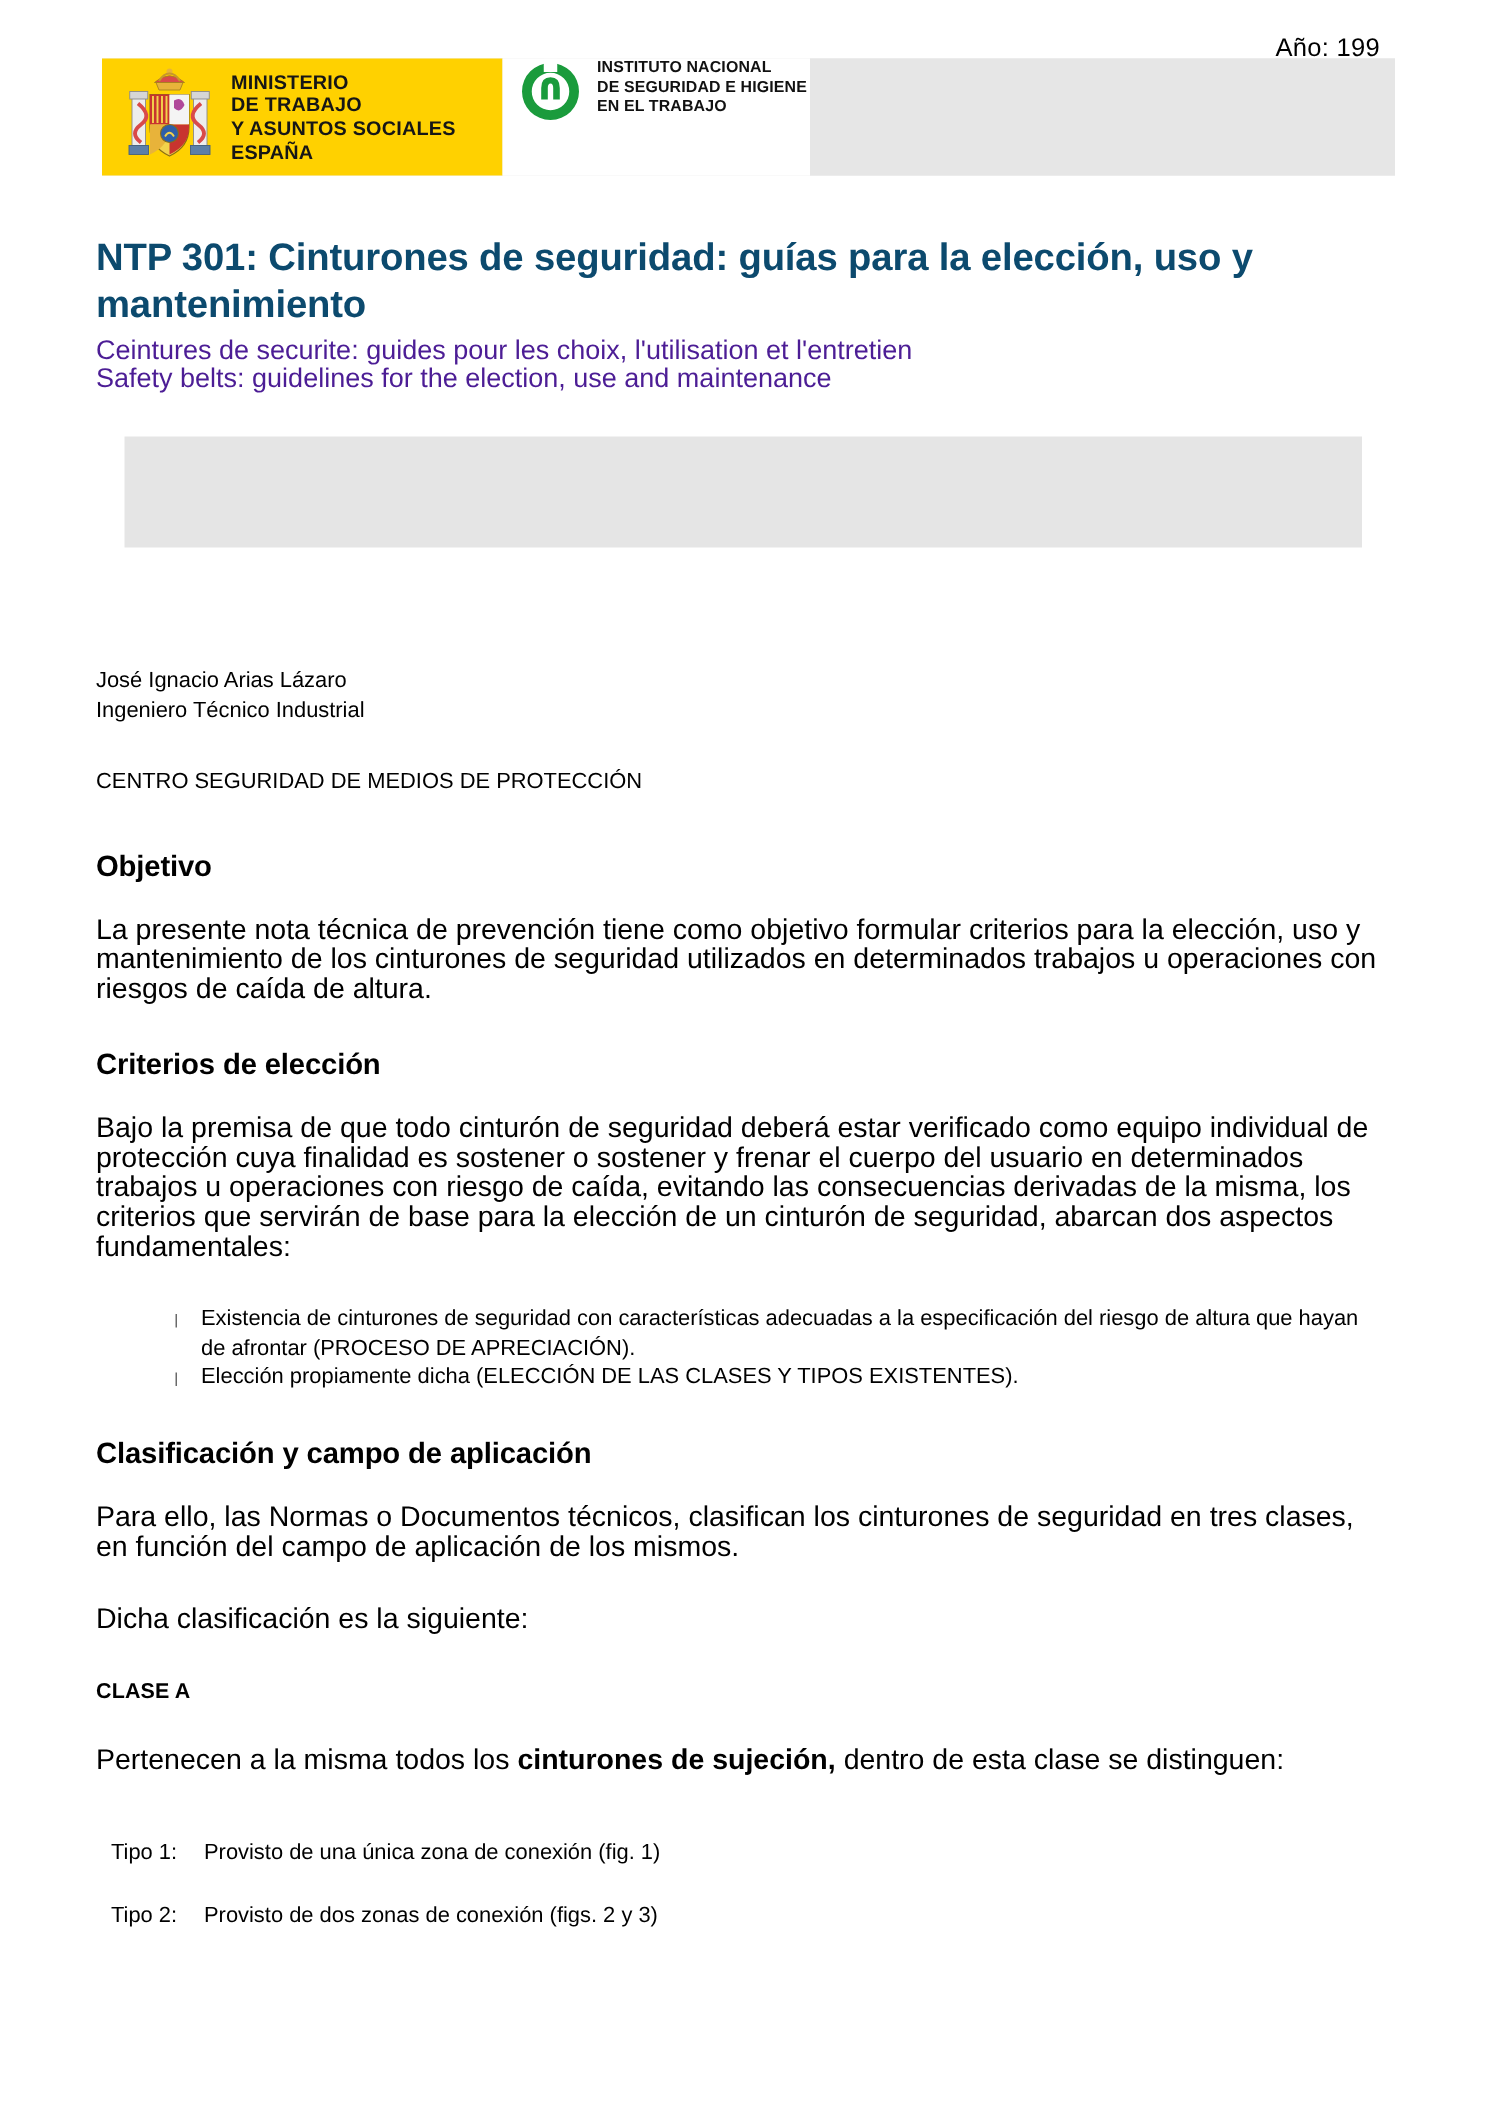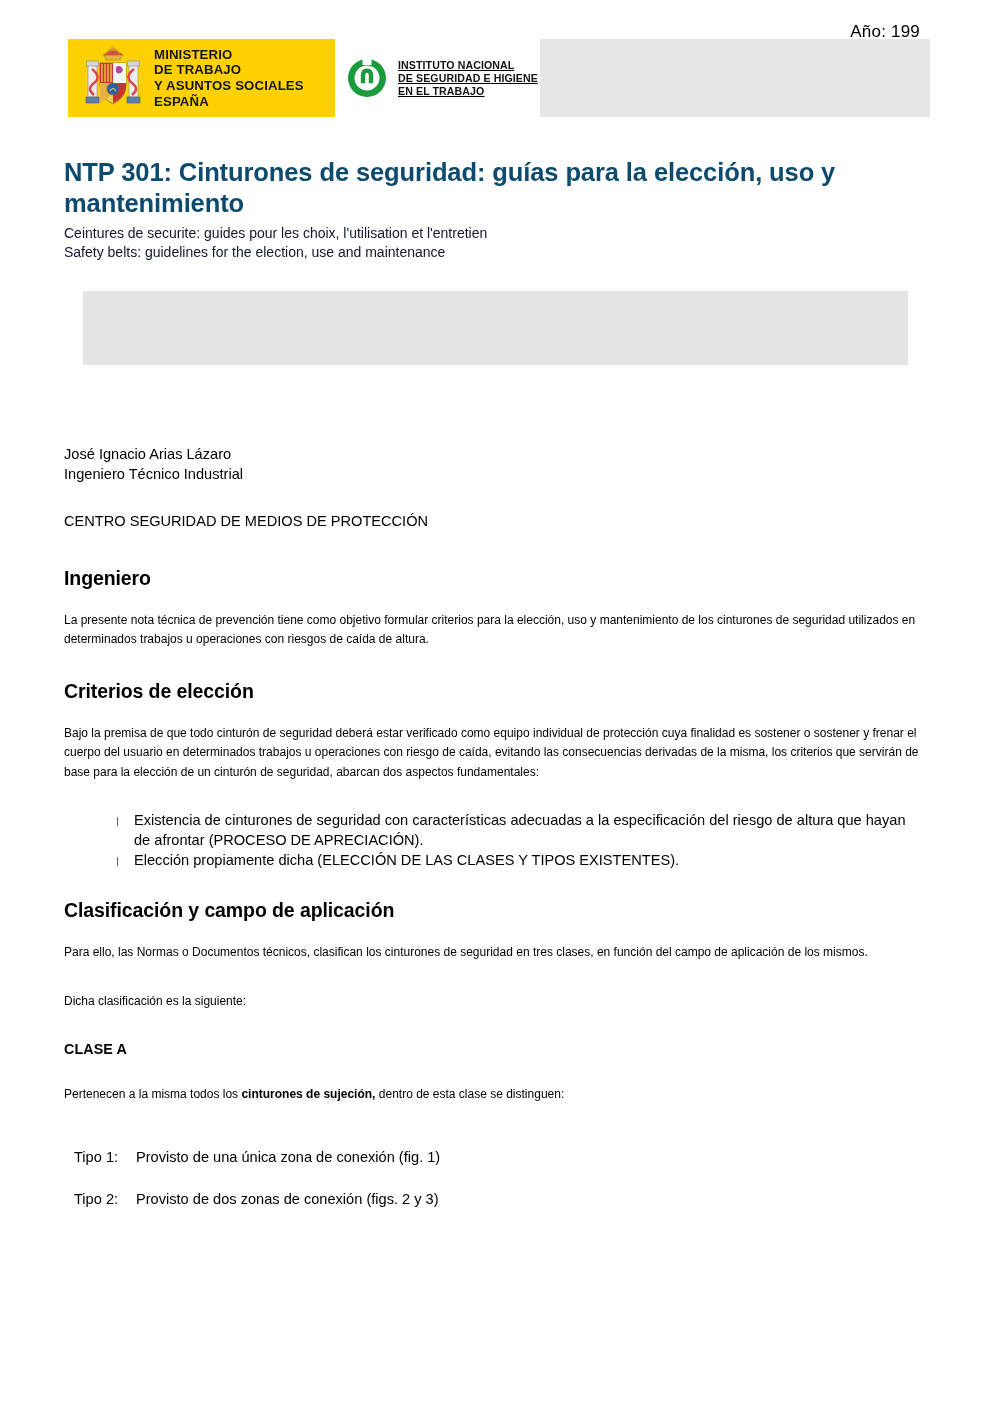--- a/index.html
+++ b/index.html
@@ -67,24 +67,22 @@
     font-weight: bold;
     line-height: 15.6px;
     color: #161616;
     letter-spacing: 0.15px;
     white-space: nowrap;
   }
   .insht-block {
     width: 205px;
     background: #ffffff;
     display: flex;
-    align-items: center;
     padding-left: 10px;
     box-sizing: border-box;
-    text-decoration: underline;
   }
   .insht-logo {
     width: 44px;
     height: 44px;
     flex: 0 0 44px;
   }
   .insht-text {
     margin-left: 9px;
     font-size: 10.6px;
     font-weight: bold;
@@ -108,23 +106,23 @@
     font-weight: bold;
     line-height: 31px;
     letter-spacing: -0.1px;
     color: #0c4a6e;
   }
   .alt-titles {
     position: absolute;
     left: 64px;
     top: 224px;
     width: 860px;
-    font-size: 14px;
+    font-size: 18px;
     line-height: 19px;
-    color: #0f172a;
+    color: #4c1d95;
   }
 
   
   .image-placeholder {
     position: absolute;
     left: 83px;
     top: 291px;
     width: 825px;
     height: 74px;
     background: #e5e5e5;
@@ -154,21 +152,21 @@
     margin: 0 0 34px 0;
   }
   h2.section {
     font-size: 19.5px;
     font-weight: bold;
     line-height: 24px;
     margin: 0 0 21px 0;
     letter-spacing: -0.1px;
   }
   p.para {
-    font-size: 12px;
+    font-size: 19px;
     line-height: 19.6px;
     margin: 0 0 29px 0;
     text-align: left;
   }
   .spacer-lg { height: 14px; }
 
   ul.bullets {
     list-style: none;
     margin: 0 0 28px 0;
     padding: 0 0 0 52px;
@@ -295,21 +293,21 @@
   <div class="content">
 
 
     <div class="author">
       <div>José Ignacio Arias Lázaro</div>
       <div>Ingeniero Técnico Industrial</div>
     </div>
 
     <div class="center-line">CENTRO SEGURIDAD DE MEDIOS DE PROTECCIÓN</div>
 
-    <h2 class="section">Ingeniero</h2>
+    <h2 class="section">Objetivo</h2>
     <p class="para">La presente nota técnica de prevención tiene como objetivo formular criterios para la elección, uso y mantenimiento de los cinturones de seguridad utilizados en determinados trabajos u operaciones con riesgos de caída de altura.</p>
 
     <h2 class="section">Criterios de elección</h2>
     <p class="para">Bajo la premisa de que todo cinturón de seguridad deberá estar verificado como equipo individual de protección cuya finalidad es sostener o sostener y frenar el cuerpo del usuario en determinados trabajos u operaciones con riesgo de caída, evitando las consecuencias derivadas de la misma, los criterios que servirán de base para la elección de un cinturón de seguridad, abarcan dos aspectos fundamentales:</p>
 
     <ul class="bullets">
       <li>Existencia de cinturones de seguridad con características adecuadas a la especificación del riesgo de altura que hayan de afrontar (PROCESO DE APRECIACIÓN).</li>
       <li>Elección propiamente dicha (ELECCIÓN DE LAS CLASES Y TIPOS EXISTENTES).</li>
     </ul>
 

